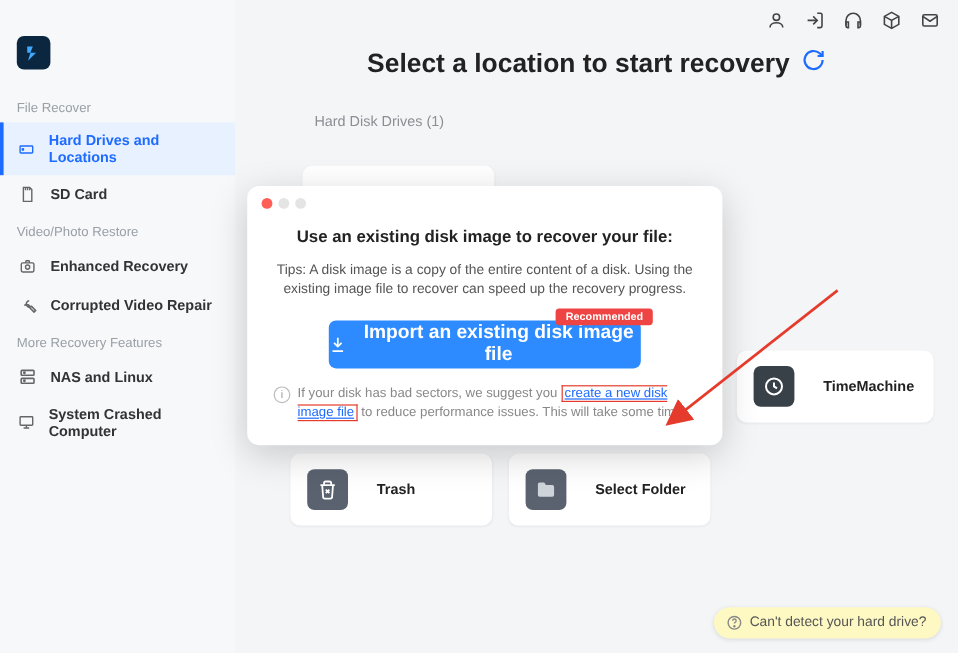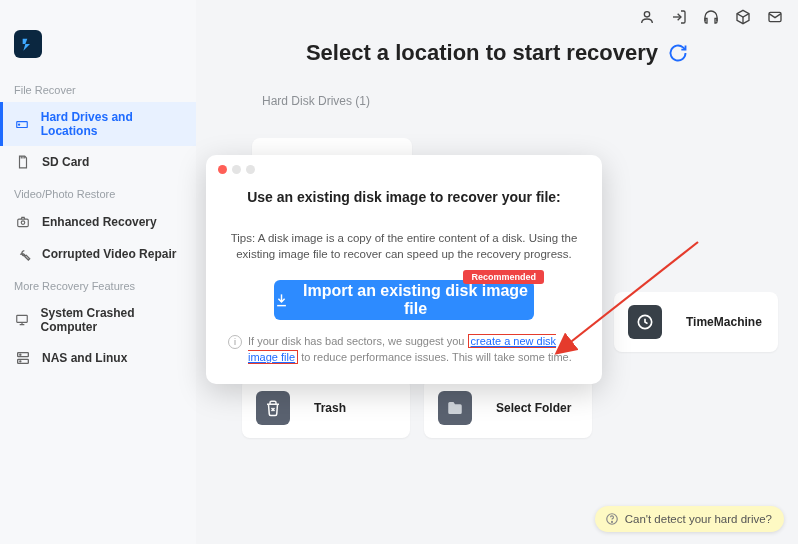--- a/index.html
+++ b/index.html
@@ -21,41 +21,41 @@
   .logo-text .rc { font-size:15px; font-weight:700; color:#111; }
 
   .section-label { color:#9aa0a6; font-size:11px; padding: 10px 14px 6px 14px; }
   .nav-item { display:flex; align-items:center; gap:10px; padding: 8px 14px; color:#333; cursor:pointer; font-size:12px; font-weight:600; }
   .nav-item .nav-icon { width:18px; height:16px; display:flex; align-items:center; justify-content:center; color:#666; }
   .nav-item.active { background:#e8f1ff; color:#1e6bff; border-left:3px solid #1e6bff; padding-left:11px; }
   .nav-item.active .nav-icon { color:#1e6bff; }
 
   
   .main { position:absolute; left:196px; top:0; right:0; bottom:0; padding: 30px 22px 0 22px; }
-  .main-title { text-align:center; font-size:22px; font-weight:700; color:#222; display:flex; align-items:center; justify-content:center; gap:10px; margin-top:10px; }
+  .main-title { text-align:center; font-size:22px; font-weight:700; color:#222; display:flex; align-items:flex-start; justify-content:center; gap:10px; margin-top:10px; }
   .refresh-icon { color:#1e6bff; width:20px; height:20px; display:inline-flex; }
 
   .group-label { color:#8b8f94; font-size:12px; margin-top: 28px; margin-left: 44px; }
 
   
   .card-row { position:absolute; left:232px; right:20px; display:flex; gap:14px; }
   .card { background:#fff; border-radius:8px; height:60px; display:flex; align-items:center; gap:24px; padding:0 14px; min-width:160px; box-shadow:0 1px 2px rgba(0,0,0,0.05); }
   .card-icon { width:34px; height:34px; border-radius:6px; display:flex; align-items:center; justify-content:center; font-size:18px; }
   .card-label { font-size:12px; color:#222; font-weight:600; }
   .card-icon.folder { background:#5a6270; color:#fff; }
   .card-icon.trash { background:#5a6270; color:#fff; }
   .card-icon.time { background:#384048; color:#fff; }
 
   
   .modal { position:absolute; left:206px; top:155px; width:396px; background:#fff; border-radius:10px; box-shadow:0 8px 30px rgba(0,0,0,0.18); padding: 12px 22px 18px 22px; }
   .modal-dots { position:absolute; top:10px; left:12px; display:flex; gap:5px; }
   .modal-dots span { width:9px; height:9px; border-radius:50%; }
   .modal-dots span:nth-child(1){ background:#ff5f57;} .modal-dots span:nth-child(2){ background:#e4e4e4;} .modal-dots span:nth-child(3){ background:#e4e4e4;}
   .modal-title { text-align:center; font-weight:700; font-size:14px; color:#222; margin-top:22px; }
-  .modal-tips { text-align:center; font-size:11.5px; color:#555; margin-top:25px; line-height:1.4; }
+  .modal-tips { text-align:center; font-size:11.5px; color:#555; margin-top:12px; line-height:1.4; }
   .modal-btn-wrap { position:relative; margin: 18px auto 14px; width: 260px; }
   .modal-btn { background:#2d8bff; color:#fff; border:none; border-radius:6px; height:40px; width:100%; font-size:16px; font-weight:600; display:flex; align-items:center; justify-content:center; gap:8px; cursor:pointer; }
   .rec-badge { position:absolute; top:-10px; right:-10px; background:#ef4444; color:#fff; font-size:9px; padding:2px 8px; border-radius:3px; font-weight:600; }
   .modal-footer { font-size:11px; color:#888; line-height:1.45; display:flex; gap:6px; }
   .modal-footer .info { flex-shrink:0; width:14px; height:14px; border:1px solid #bbb; border-radius:50%; display:flex; align-items:center; justify-content:center; font-size:9px; color:#999; margin-top:1px;}
   .modal-footer a { color:#1e6bff; text-decoration:underline; cursor:pointer; }
   .link-box { border:1.5px solid #e53b2c; padding:0 2px; }
 
   
   .arrow-svg { position:absolute; left:548px; top:237px; width:160px; height:125px; pointer-events:none; }
@@ -156,37 +156,37 @@
         <svg width="16" height="16" viewBox="0 0 24 24" fill="none" stroke="currentColor" stroke-width="2">
           <path d="M14 7a4 4 0 1 0 3 7l5 5-2 2-5-5a4 4 0 0 0-7-3"></path>
         </svg>
       </span>
     <span>Corrupted Video Repair</span>
   </div>
 
   <div class="section-label">More Recovery Features</div>
   <div class="nav-item">
     <span class="nav-icon">
-        <svg width="16" height="14" viewBox="0 0 24 24" fill="none" stroke="currentColor" stroke-width="2">
-          <rect x="3" y="4" width="18" height="12" rx="1"></rect>
-          <path d="M8 20h8M12 16v4"></path>
-        </svg>
-      </span>
-    <span>System Crashed Computer</span>
-  </div>
-  <div class="nav-item">
-    <span class="nav-icon">
         <svg width="16" height="16" viewBox="0 0 24 24" fill="none" stroke="currentColor" stroke-width="2">
           <rect x="4" y="4" width="16" height="6" rx="1"></rect>
           <rect x="4" y="14" width="16" height="6" rx="1"></rect>
           <circle cx="8" cy="7" r="0.8" fill="currentColor"></circle>
           <circle cx="8" cy="17" r="0.8" fill="currentColor"></circle>
         </svg>
       </span>
     <span>NAS and Linux</span>
+  </div>
+  <div class="nav-item">
+    <span class="nav-icon">
+        <svg width="16" height="14" viewBox="0 0 24 24" fill="none" stroke="currentColor" stroke-width="2">
+          <rect x="3" y="4" width="18" height="12" rx="1"></rect>
+          <path d="M8 20h8M12 16v4"></path>
+        </svg>
+      </span>
+    <span>System Crashed Computer</span>
   </div>
 </div>
 
 <div class="main">
   <div class="main-title">
     <span>Select a location to start recovery</span>
     <span class="refresh-icon">
       <svg width="20" height="20" viewBox="0 0 24 24" fill="none" stroke="#1e6bff" stroke-width="2.2">
           <path d="M21 12a9 9 0 1 1-3-6.7L21 8"></path>
           <path d="M21 3v5h-5"></path>

